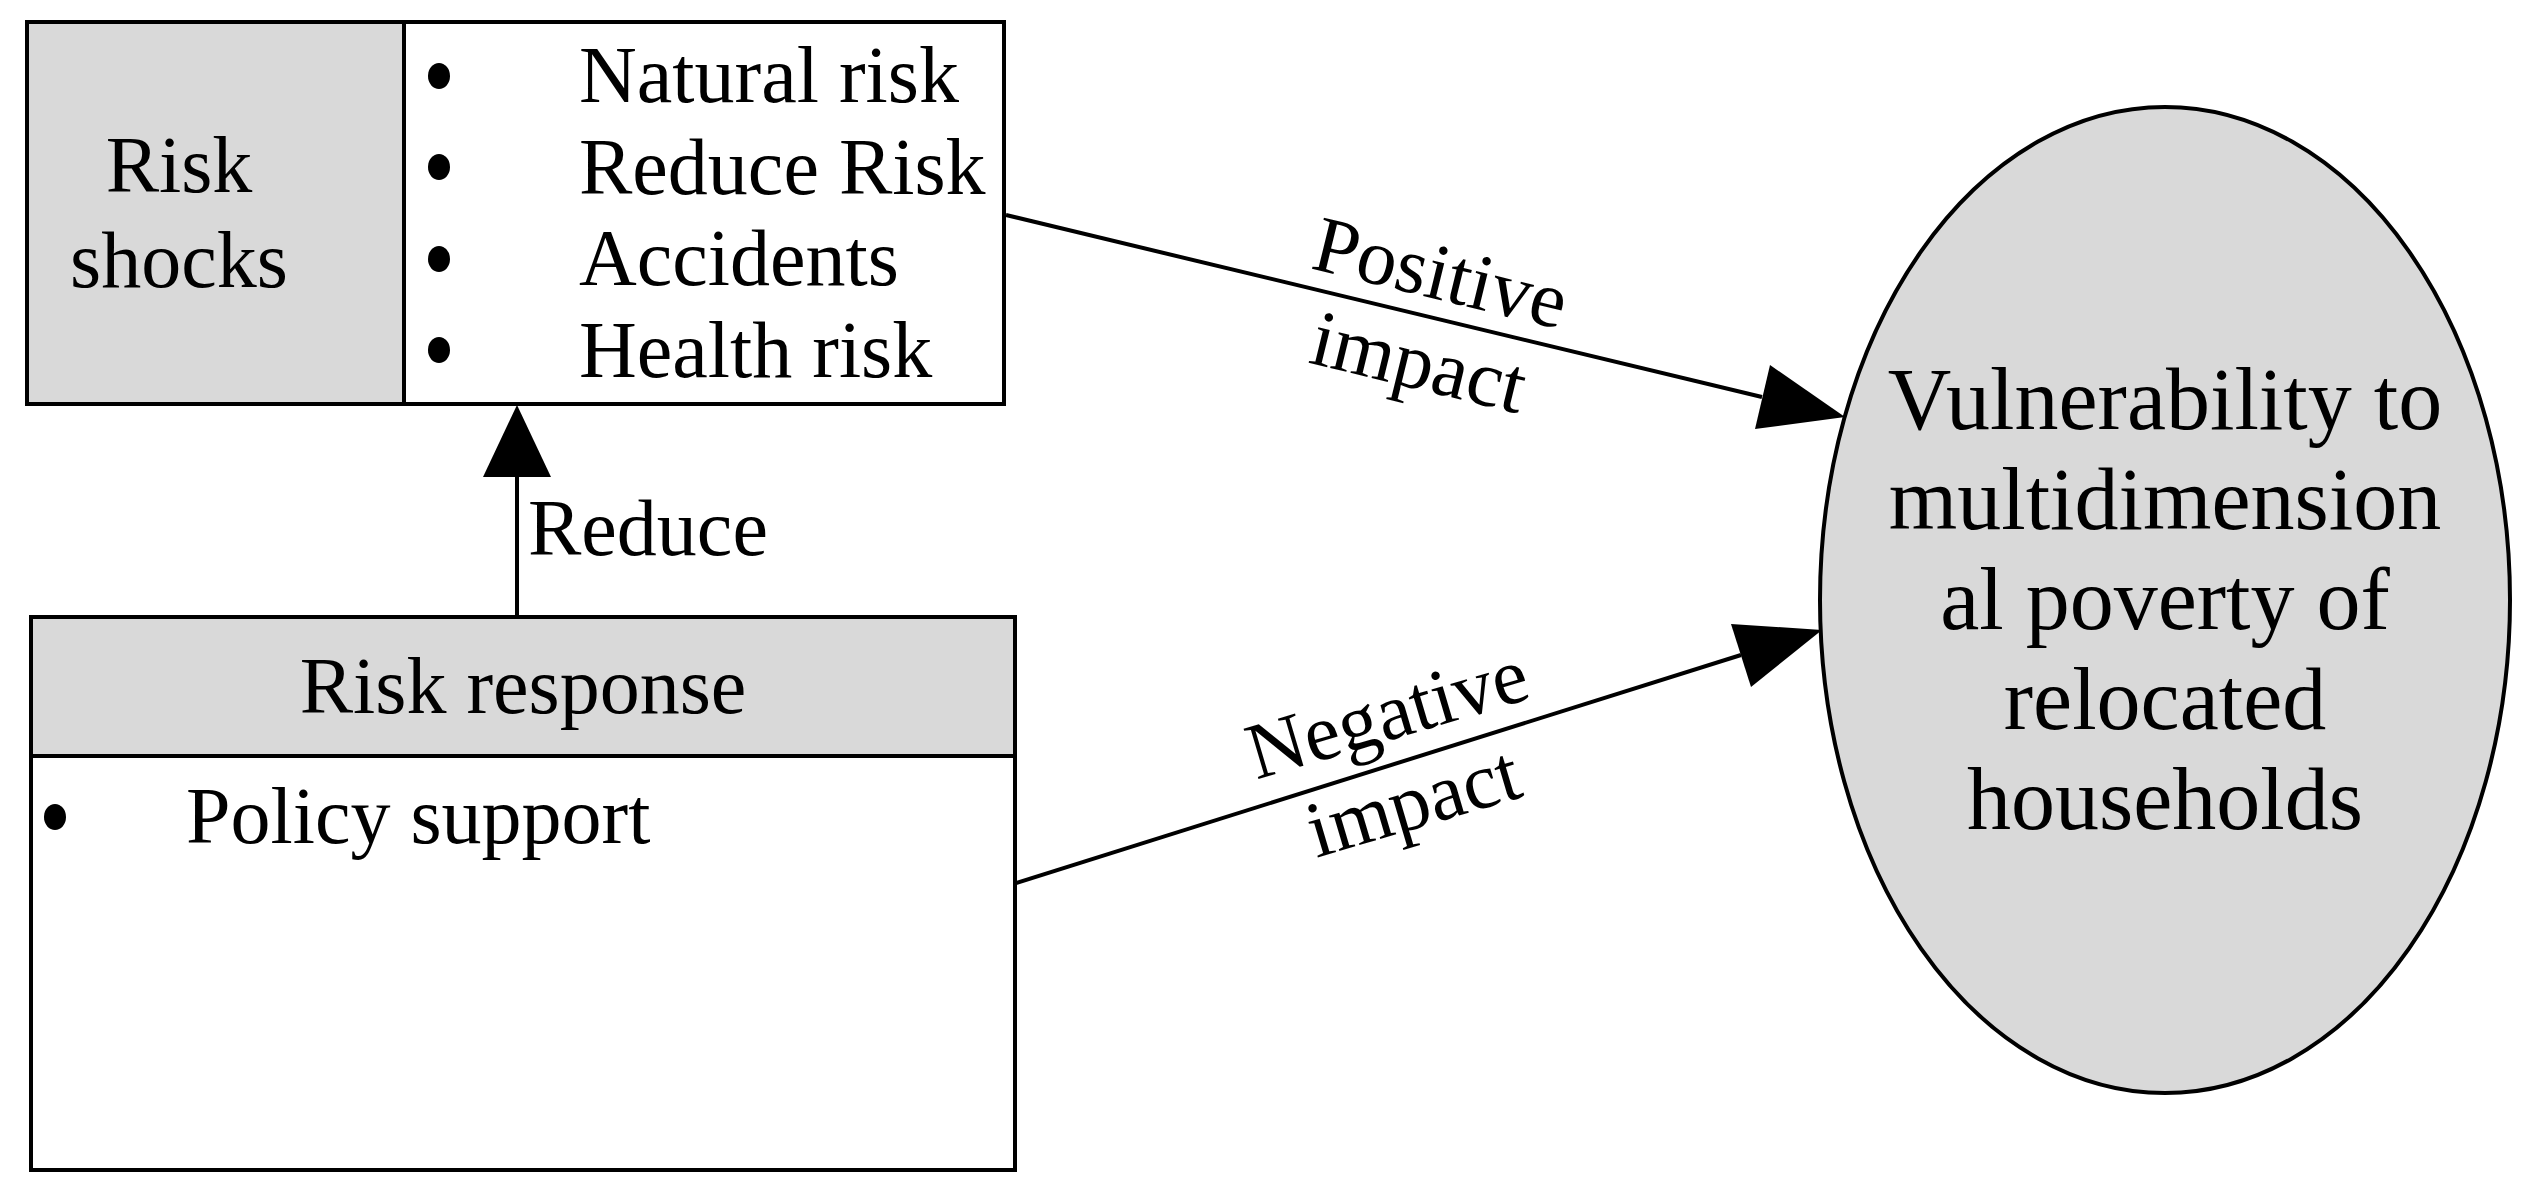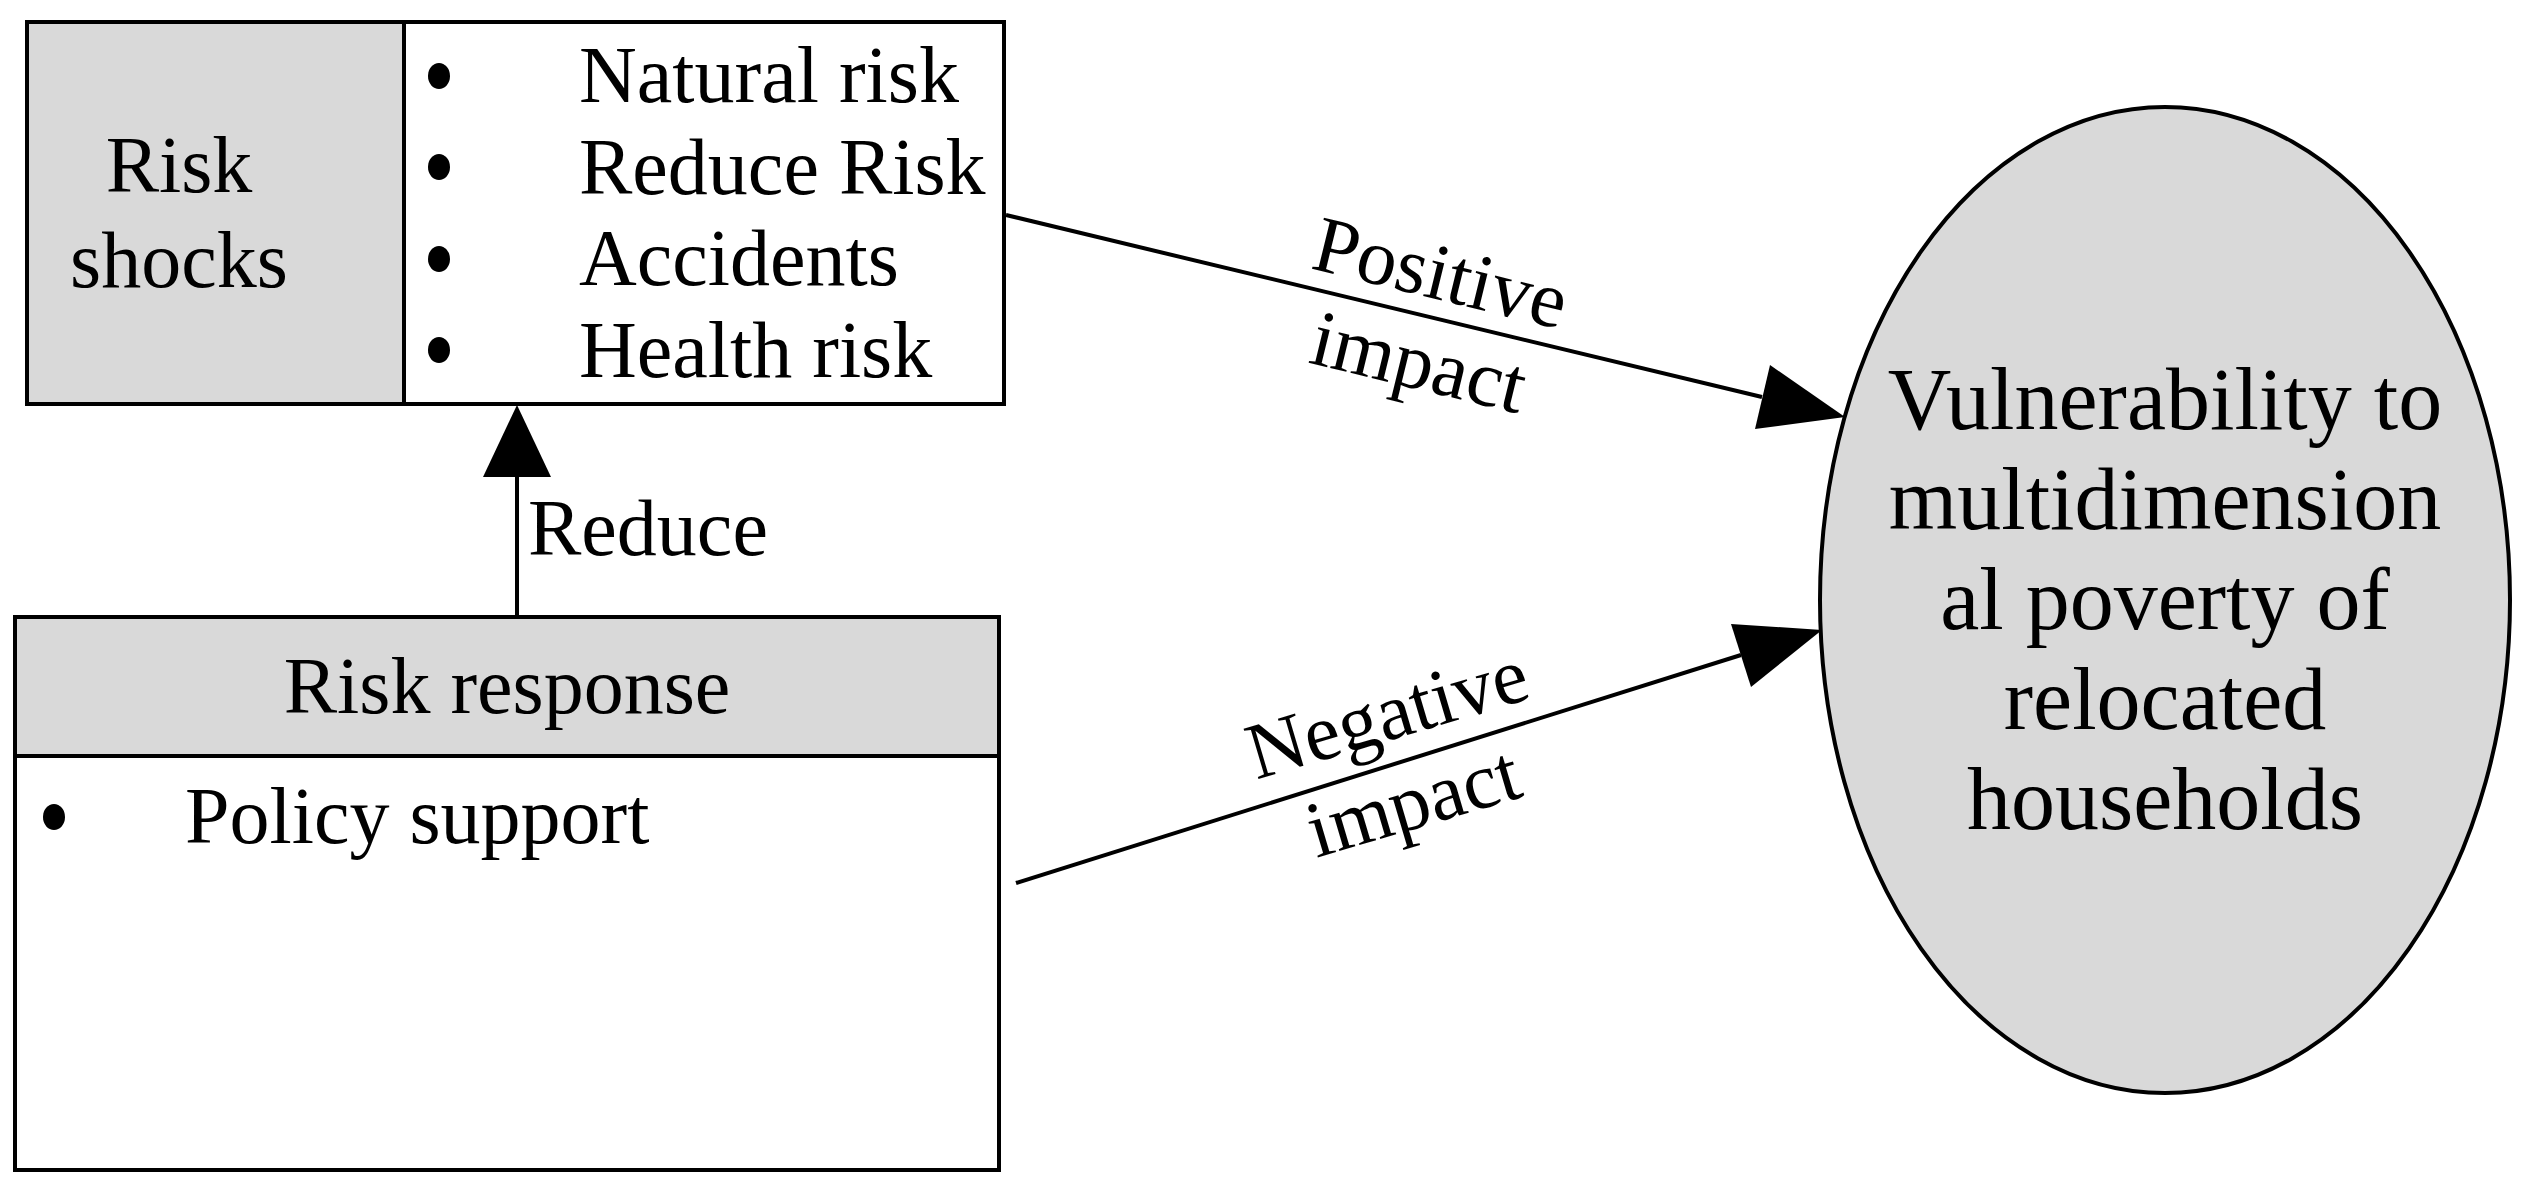--- a/index.html
+++ b/index.html
@@ -32,28 +32,28 @@
     display:flex;align-items:center;justify-content:flex-start;text-align:center;
     font-size:80px;line-height:95px;
   }
   .shocks-header-cell .wrap{width:300px;}
   .shocks-list{flex:1;display:flex;flex-direction:column;padding:6px 0 6px 22px;box-sizing:border-box;border-radius:24px;}
   .shocks-list .li{flex:1;display:flex;align-items:center;font-size:80px;white-space:nowrap;}
   .bullet{display:inline-block;width:22px;height:26px;border-radius:50%;background:var(--line_color);flex:0 0 22px;}
   .shocks-list .li .txt{margin-left:129px;}
 
   
-  .response-box{left:13px;top:615px;width:988px;height:557px;display:flex;flex-direction:column;}
+  .response-box{left:29px;top:615px;width:988px;height:557px;display:flex;flex-direction:column;}
   .response-header{
     height:139px;flex:0 0 139px;box-sizing:border-box;
     background:var(--box_fill);border-bottom:4px solid var(--line_color);
     display:flex;align-items:center;justify-content:center;
     font-size:80px;
   }
-  .response-body{flex:1;padding:12px 0 0 26px;box-sizing:border-box;text-align:center;}
+  .response-body{flex:1;padding:12px 0 0 11px;box-sizing:border-box;text-align:center;}
   .response-body .li{display:flex;align-items:flex-start;font-size:80px;line-height:92px;}
   .response-body .li .bullet{margin-top:34px;}
   .response-body .li .txt{margin-left:120px;white-space:nowrap;}
 
   
   .ellipse-text{
     position:absolute;left:2165px;top:600px;transform:translate(-50%,-50%);
     z-index:2;text-align:center;font-size:88px;line-height:100px;white-space:nowrap;
   }
 

